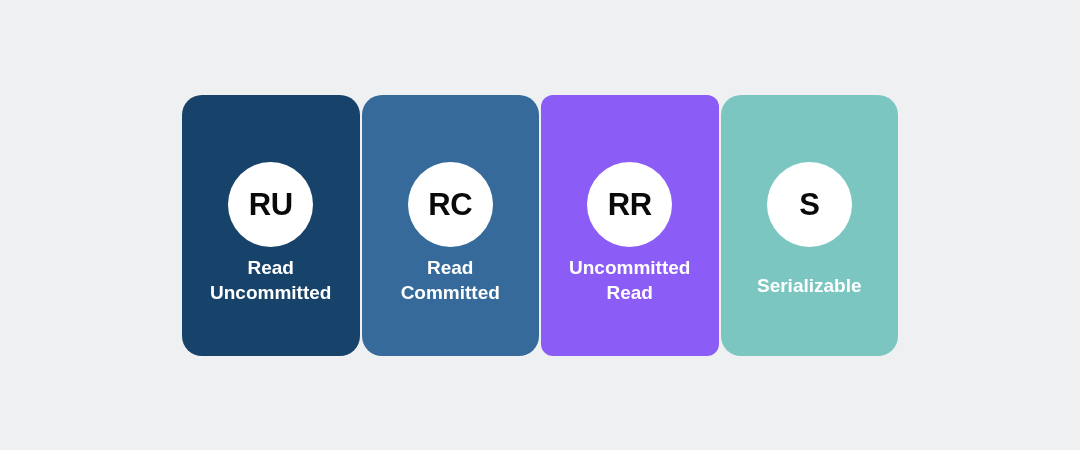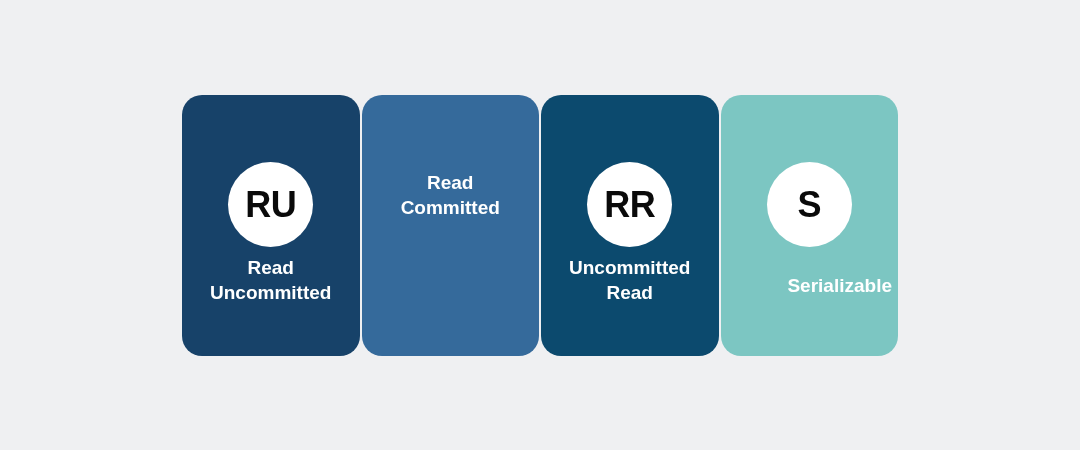--- a/index.html
+++ b/index.html
@@ -50,21 +50,21 @@
     border-radius: 50%;
     background: #ffffff;
     display: flex;
     align-items: center;
     justify-content: center;
     flex: 0 0 auto;
   }
 
   .badge-text {
     font-family: "Liberation Sans", sans-serif;
-    font-size: 36px;
+    font-size: 31px;
     font-weight: bold;
     color: #0a0a0a;
     letter-spacing: -0.5px;
     line-height: 1;
   }
 
   .card-label {
     margin-top: 8px;
     width: 100%;
     text-align: center;
@@ -90,33 +90,36 @@
 
     <div class="card" style="background-color: rgb(23, 66, 105);">
       <div class="badge" style="background-color: rgb(255, 255, 255);">
         <span class="badge-text">RU</span>
       </div>
       <div class="card-label" style="color: rgb(255, 255, 255);">Read
 Uncommitted</div>
     </div>
 
     <div class="card" style="background-color: rgb(53, 106, 155);">
+      <div class="badge" style="background-color: rgb(255, 255, 255);">
+        <span class="badge-text">RC</span>
+      </div>
       <div class="card-label" style="color: rgb(255, 255, 255);">Read
 Committed</div>
     </div>
 
-    <div class="card" style="background-color: #0c4a6e;">
+    <div class="card" style="background-color: #8b5cf6; border-radius: 12px;">
       <div class="badge" style="background-color: rgb(255, 255, 255);">
         <span class="badge-text">RR</span>
       </div>
       <div class="card-label" style="color: rgb(255, 255, 255);">Uncommitted
 Read</div>
     </div>
 
     <div class="card" style="background-color: rgb(124, 198, 194);">
       <div class="badge" style="background-color: rgb(255, 255, 255);">
         <span class="badge-text">S</span>
       </div>
-      <div class="card-label single" style="color: rgb(255, 255, 255); text-align: right;">Serializable</div>
+      <div class="card-label single" style="color: rgb(255, 255, 255);">Serializable</div>
     </div>
 
   </div>
 </div>
 
 </body></html>

